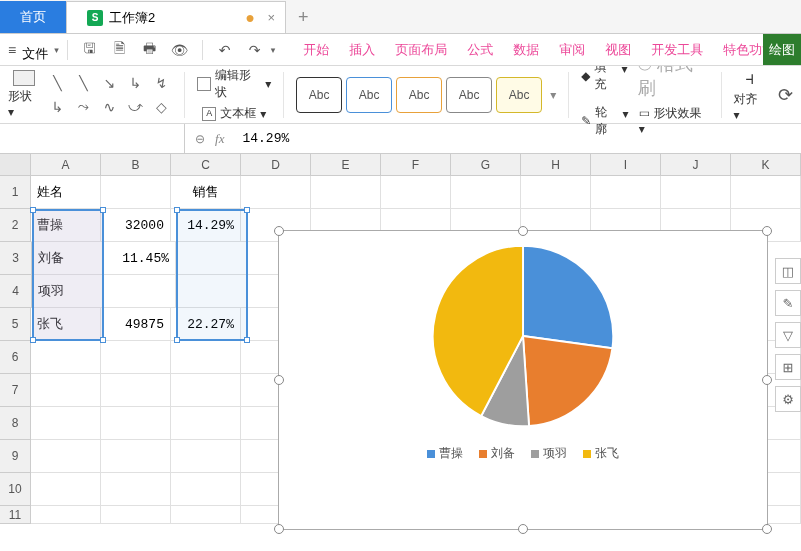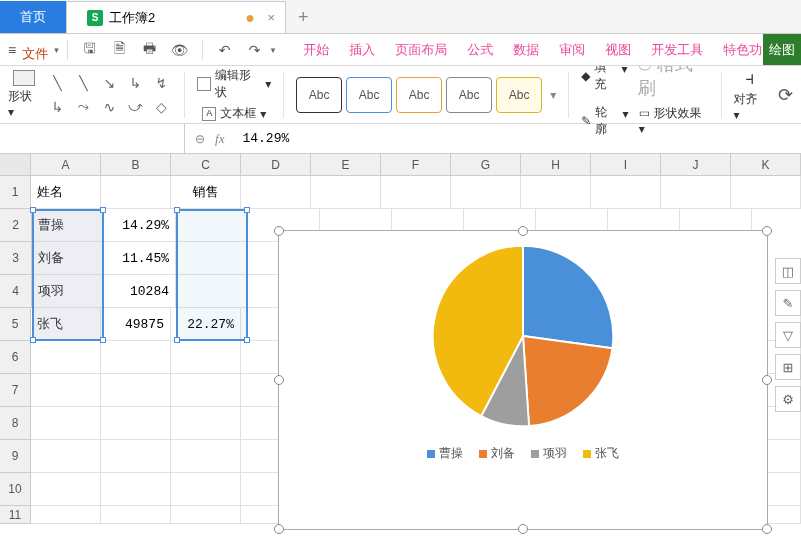--- a/index.html
+++ b/index.html
@@ -12,21 +12,21 @@
 .tab.doc { background: #fff; border: 1px solid #ccc; border-bottom: none; width: 220px; position: relative; }
 .tab.doc .icon-xls { width: 16px; height: 16px; background: #13a854; border-radius: 2px; display: flex; align-items: center; justify-content: center; color: #fff; font-size: 10px; font-weight: bold; }
 .tab.doc .dirty { position: absolute; right: 30px; color: #e8a13a; font-size: 16px; }
 .tab.doc .close { position: absolute; right: 10px; color: #888; }
 .tab.add { padding: 4px 12px; font-size: 18px; color: #888; }
 
 
 .menubar { display: flex; align-items: center; height: 32px; border-bottom: 1px solid #d9d9d9; background: #fff; position: relative; }
 .menubar .left { display: flex; align-items: center; gap: 2px; padding: 0 8px; }
 .menubar .hamburger { font-size: 14px; color: #555; margin-right: 4px; }
-.menubar .file-lbl { font-size: 13px; color: #c2410c; margin-right: 4px; margin-top: 8px; }
+.menubar .file-lbl { font-size: 13px; color: #000000; margin-right: 4px; margin-top: 8px; }
 .menubar .dd { font-size: 9px; color: #666; }
 .menubar .ico { width: 20px; height: 20px; display: flex; align-items: center; justify-content: center; color: #555; font-size: 14px; margin: 0 4px; cursor: pointer; }
 .menubar .sep { width: 1px; height: 20px; background: #ddd; margin: 0 6px; }
 .menubar .menus { display: flex; gap: 20px; margin-left: 20px; font-size: 13px; color: #ec4899; }
 .menubar .draw-tab { position: absolute; right: 0; top: 0; height: 100%; background: #2d7d2d; color: #fff; padding: 0 6px; display: flex; align-items: center; font-size: 13px; }
 
 
 .ribbon { display: flex; align-items: center; height: 58px; border-bottom: 1px solid #d9d9d9; background: #fff; padding: 4px 8px; gap: 6px; }
 .ribbon .group { display: flex; align-items: center; gap: 4px; }
 .ribbon .rsep { width: 1px; height: 46px; background: #e5e5e5; margin: 0 6px; }
@@ -205,20 +205,21 @@
         <div class="cell"></div>
         <div class="cell"></div>
         <div class="cell"></div>
         <div class="cell"></div>
         <div class="cell"></div>
         <div class="cell"></div>
     </div>
     <div class="row">
         <div class="rh">2</div>
       <div class="cell">曹操</div>
+      <div class="cell r">32000</div>
       <div class="cell r">14.29%</div>
       <div class="cell"></div>
         <div class="cell"></div>
         <div class="cell"></div>
         <div class="cell"></div>
         <div class="cell"></div>
         <div class="cell"></div>
         <div class="cell"></div>
         <div class="cell"></div>
     </div>
@@ -231,21 +232,20 @@
         <div class="cell"></div>
         <div class="cell"></div>
         <div class="cell"></div>
         <div class="cell"></div>
         <div class="cell"></div>
         <div class="cell"></div>
     </div>
     <div class="row">
         <div class="rh">4</div>
       <div class="cell">项羽</div>
-      <div class="cell r">10284</div>
       <div class="cell"></div>
         <div class="cell"></div>
         <div class="cell"></div>
         <div class="cell"></div>
         <div class="cell"></div>
         <div class="cell"></div>
         <div class="cell"></div>
         <div class="cell"></div>
     </div>
     <div class="row">

